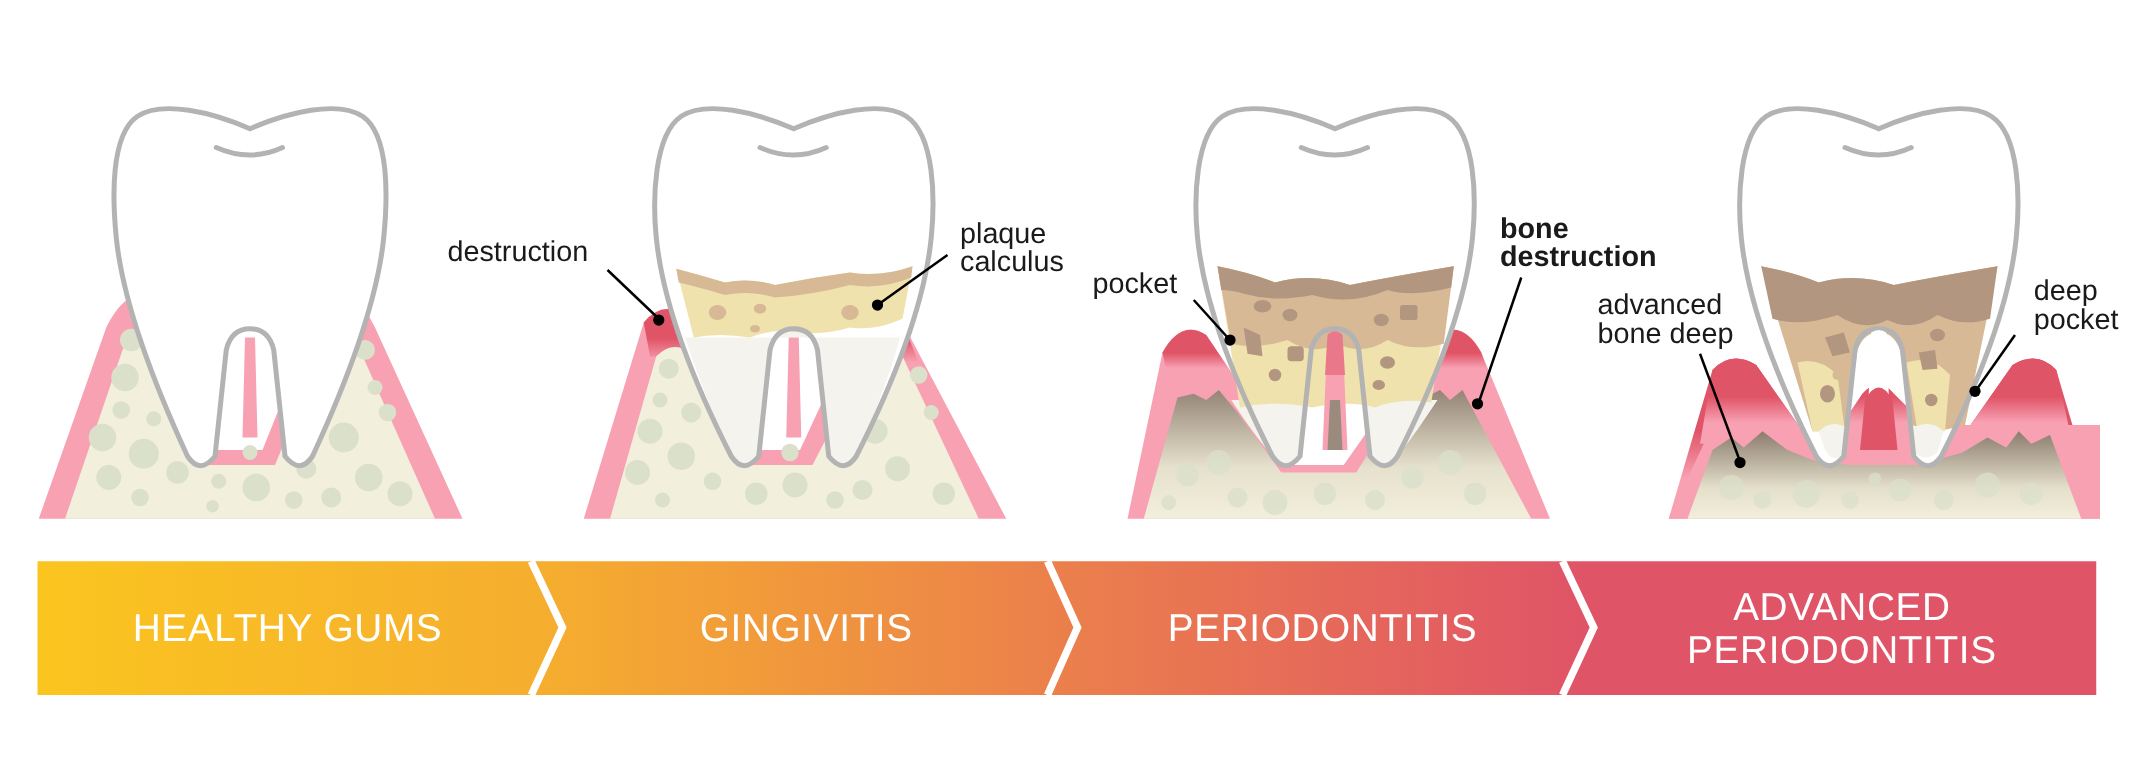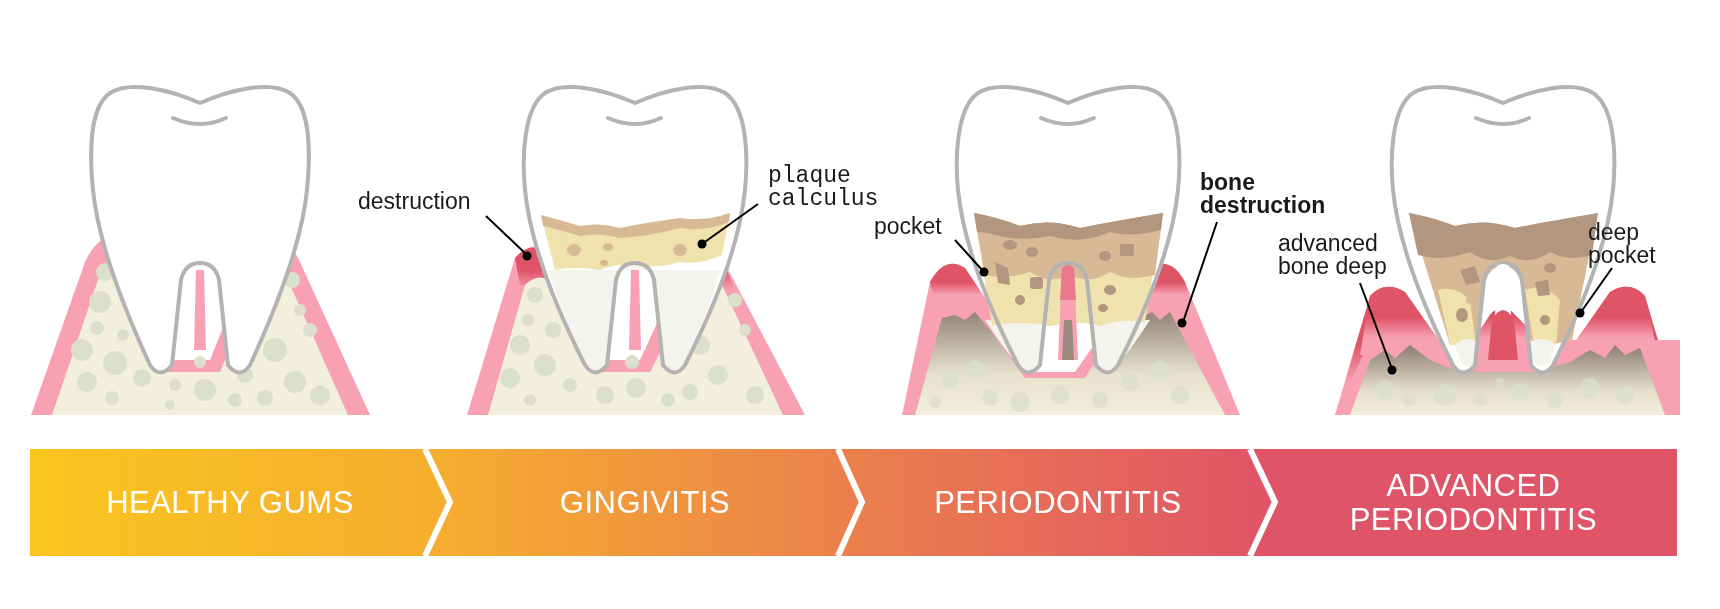--- a/index.html
+++ b/index.html
@@ -224,34 +224,34 @@
 
   <g>
     <rect x="30" y="449" width="1647" height="107" fill="url(#bannerGrad)"></rect>
     <polyline points="425,449 450,502 425,556" fill="none" stroke="#ffffff" stroke-width="6"></polyline>
     <polyline points="838,449 862,502 838,556" fill="none" stroke="#ffffff" stroke-width="6"></polyline>
     <polyline points="1250,449 1275,502 1250,556" fill="none" stroke="#ffffff" stroke-width="6"></polyline>
   </g>
 </svg>
 
 <div class="label" style="left:358px; top:190px;">destruction</div>
-<div class="label" style="left:768px; top:165px;font-family:Liberation Mono, monospace;">
+<div class="label" style="left:768px; top:175px;">
   <div>plaque</div>
   <div>calculus</div>
 </div>
 <div class="label" style="left:874px; top:215px;">pocket</div>
 <div class="label" style="left:1200px; top:171px;font-weight:bold;">
   <div>bone</div>
   <div>destruction</div>
 </div>
 <div class="label" style="left:1278px; top:232px;">
   <div>advanced</div>
   <div>bone deep</div>
 </div>
-<div class="label" style="left:1588px; top:221px;">
+<div class="label" style="left:1627px; top:221px;">
   <div>deep</div>
   <div>pocket</div>
 </div>
 
 <div class="banner">
   <div class="stage-label" style="left:0; width:400px;">HEALTHY GUMS</div>
   <div class="stage-label" style="left:415px; width:400px;">GINGIVITIS</div>
   <div class="stage-label" style="left:828px; width:400px;">PERIODONTITIS</div>
   <div class="stage-label" style="left:1240px; width:407px; flex-direction:column;">
     <div>ADVANCED</div>

